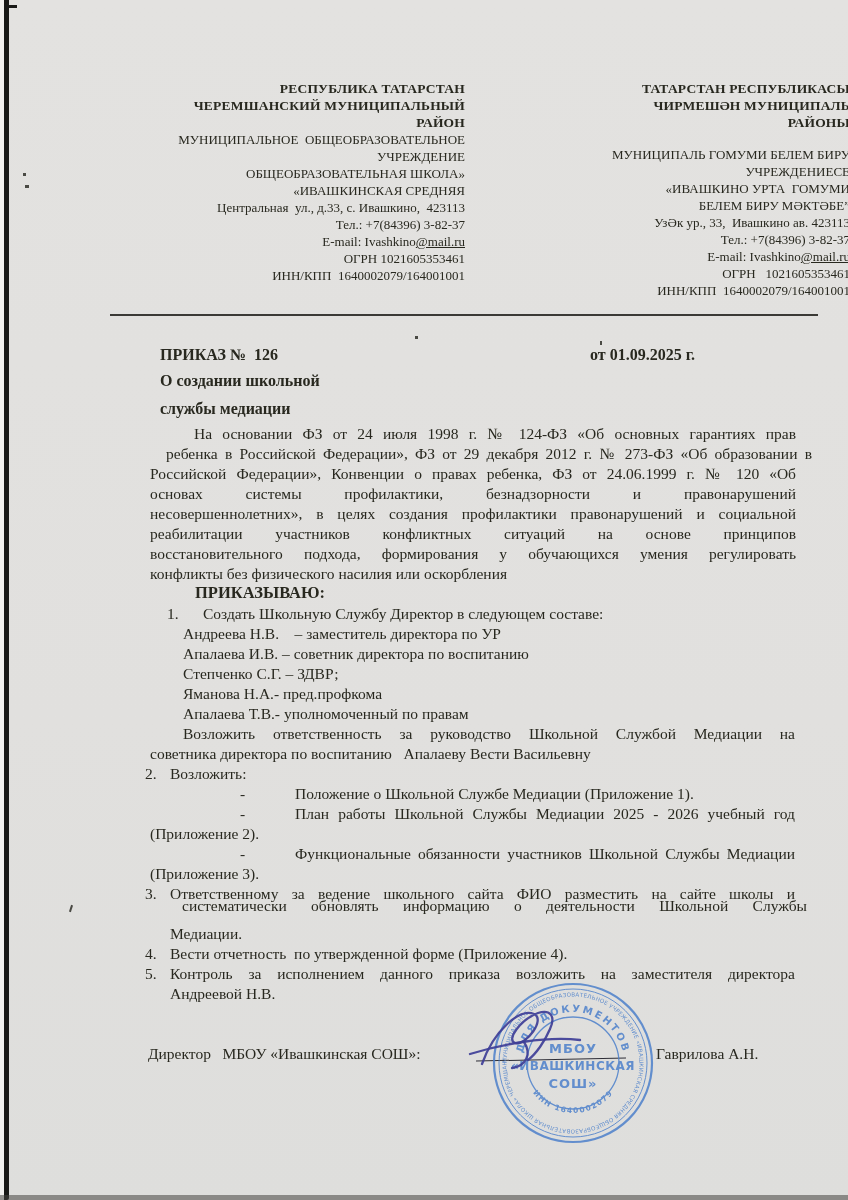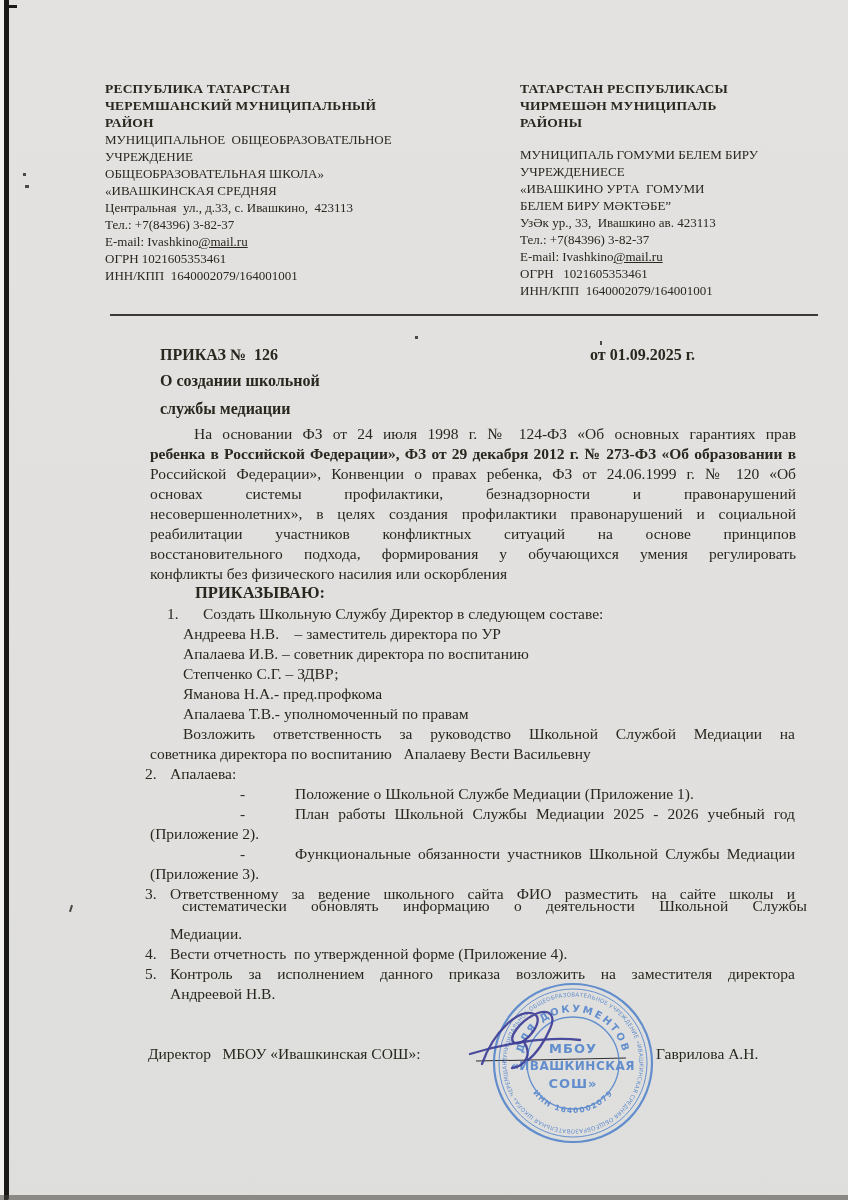--- a/index.html
+++ b/index.html
@@ -9,21 +9,21 @@
     font-family:"Liberation Serif","DejaVu Serif",serif;
     color:#28281f;
   }
   
   .edge-white{position:absolute;left:0;top:0;width:4px;height:100%;background:#f2f1ef;}
   .edge-left{position:absolute;left:4px;top:0;width:5px;height:100%;background:#191917;border-radius:0 0 2px 0;}
   .edge-tick{position:absolute;left:4px;top:5px;width:13px;height:3px;background:#191917;}
   .edge-bottom{position:absolute;left:0;bottom:0;width:100%;height:5px;background:#45443f;opacity:.55;}
   .speck{position:absolute;background:#4a4a44;}
   
-  .lh{position:absolute;text-align:left;font-size:13px;line-height:17px;}
+  .lh{position:absolute;text-align:right;font-size:13px;line-height:17px;}
   .lh .l{white-space:pre;}
   .lh .b{font-weight:700;font-size:13.5px;letter-spacing:.2px;}
   .lh .gap{height:15px;}
   .lh u{text-decoration:underline;}
   .sep{position:absolute;left:110px;top:314px;width:708px;height:2px;background:#3b3a36;}
   
   .line{position:absolute;font-size:15.5px;line-height:20px;white-space:pre;}
   .bold{font-weight:700;}
   .t16{font-size:16px;}
   .j{white-space:normal;text-align:justify;text-align-last:justify;}
@@ -90,21 +90,21 @@
 
   <div class="sep"></div>
 
   <div class="line bold t16" style="left:160px;top:345px;">ПРИКАЗ №  126</div>
   <div class="line bold t16" style="left:590px;top:345px;">от 01.09.2025 г.</div>
   <div class="line bold t16" style="left:160px;top:371px;">О создании школьной</div>
   <div class="line bold t16" style="left:160px;top:399px;">службы медиации</div>
 
   <div class="block" style="left:150px;top:424px;width:646px;">
     <div class="line j" style="left:0;top:0;width:646px;text-indent:44px;">На основании ФЗ от 24 июля 1998 г. № 124-ФЗ «Об основных гарантиях прав</div>
-    <div class="line j" style="left:0;top:20px;width:646px;font-weight:bold;">ребенка в Российской Федерации», ФЗ от 29 декабря 2012 г. № 273-ФЗ «Об образовании в</div>
+    <div class="line j" style="left:16px;top:20px;width:646px;">ребенка в Российской Федерации», ФЗ от 29 декабря 2012 г. № 273-ФЗ «Об образовании в</div>
     <div class="line j" style="left:0;top:40px;width:646px;">Российской Федерации», Конвенции о правах ребенка, ФЗ от 24.06.1999 г. № 120 «Об</div>
     <div class="line j" style="left:0;top:60px;width:646px;">основах системы профилактики, безнадзорности и правонарушений</div>
     <div class="line j" style="left:0;top:80px;width:646px;">несовершеннолетних», в целях создания профилактики правонарушений и социальной</div>
     <div class="line j" style="left:0;top:100px;width:646px;">реабилитации участников конфликтных ситуаций на основе принципов</div>
     <div class="line j" style="left:0;top:120px;width:646px;">восстановительного подхода, формирования у обучающихся умения регулировать</div>
     <div class="line" style="left:0;top:140px;">конфликты без физического насилия или оскорбления</div>
   </div>
 
   <div class="line bold" style="left:195px;top:583px;font-size:16.5px;">ПРИКАЗЫВАЮ:</div>
 
@@ -114,21 +114,21 @@
     <div class="line" style="left:60px;top:0;">Создать Школьную Службу Директор в следующем составе:</div>
     <div class="line" style="left:40px;top:20px;">Андреева Н.В.    – заместитель директора по УР</div>
     <div class="line" style="left:40px;top:40px;">Апалаева И.В. – советник директора по воспитанию</div>
     <div class="line" style="left:40px;top:60px;">Степченко С.Г. – ЗДВР;</div>
     <div class="line" style="left:40px;top:80px;">Яманова Н.А.- пред.профкома</div>
     <div class="line" style="left:40px;top:100px;">Апалаева Т.В.- уполномоченный по правам</div>
     <div class="line j" style="left:40px;top:120px;width:612px;">Возложить ответственность за руководство Школьной Службой Медиации на</div>
     <div class="line" style="left:7px;top:140px;">советника директора по воспитанию   Апалаеву Вести Васильевну</div>
 
     <div class="line" style="left:2px;top:160px;">2.</div>
-    <div class="line" style="left:27px;top:160px;">Апалаева:</div>
+    <div class="line" style="left:27px;top:160px;">Возложить:</div>
     <div class="line" style="left:97px;top:180px;">-</div>
     <div class="line" style="left:152px;top:180px;">Положение о Школьной Службе Медиации (Приложение 1).</div>
     <div class="line" style="left:97px;top:200px;">-</div>
     <div class="line j" style="left:152px;top:200px;width:500px;">План работы Школьной Службы Медиации 2025 - 2026 учебный год</div>
     <div class="line" style="left:7px;top:220px;">(Приложение 2).</div>
     <div class="line" style="left:97px;top:240px;">-</div>
     <div class="line j" style="left:152px;top:240px;width:500px;">Функциональные обязанности участников Школьной Службы Медиации</div>
     <div class="line" style="left:7px;top:260px;">(Приложение 3).</div>
 
     <div class="line" style="left:2px;top:280px;">3.</div>

